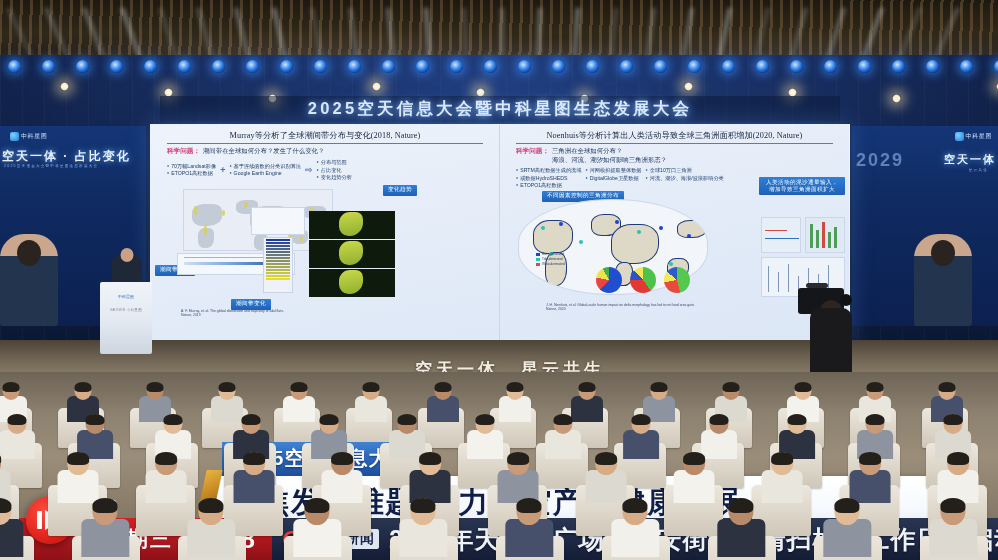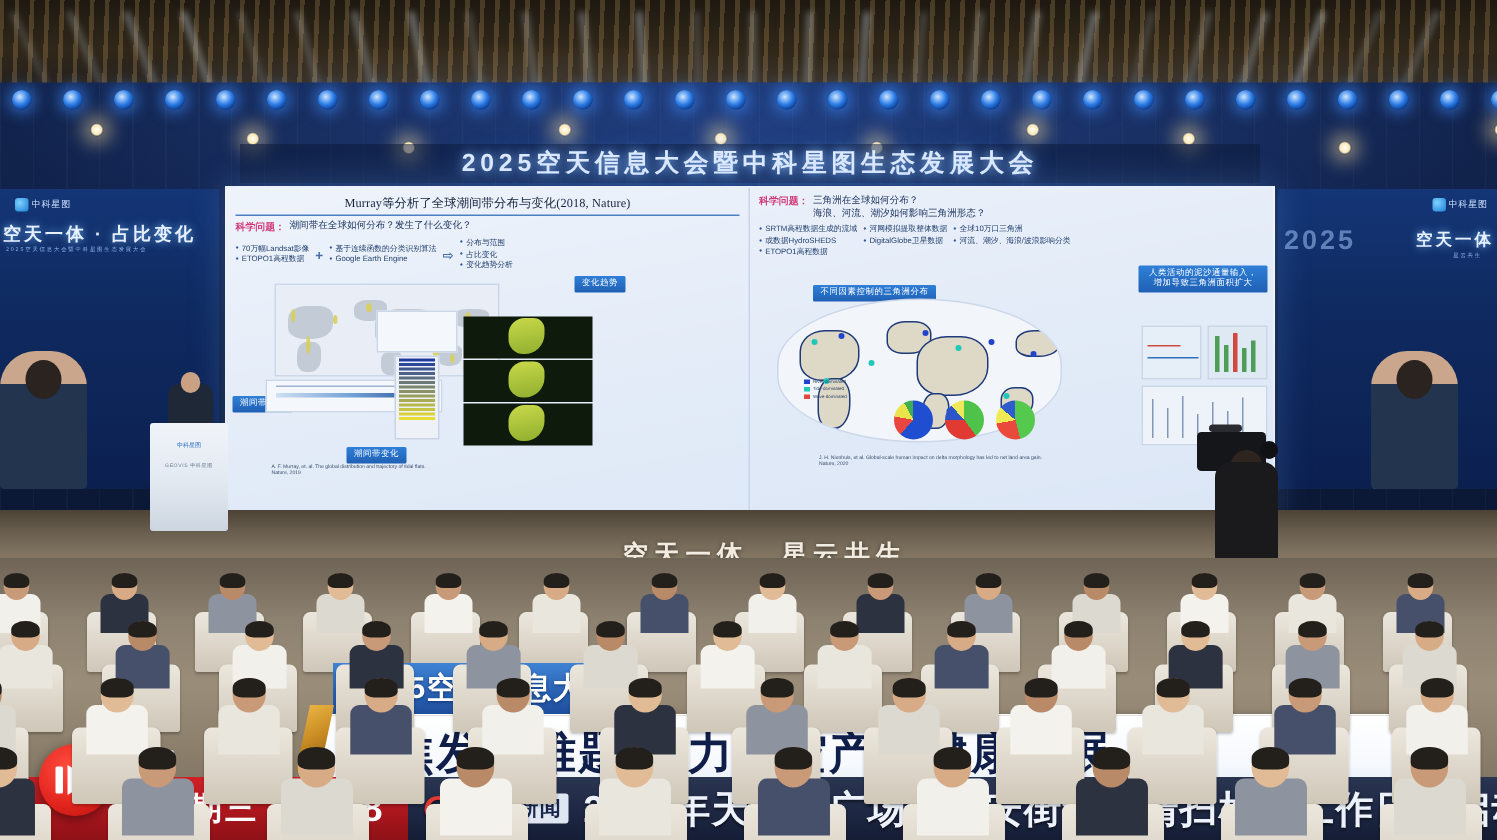--- a/index.html
+++ b/index.html
@@ -81,21 +81,21 @@
   }
 
   
   .bigscreen {
     position:absolute; left:150px; top:124px; width:700px; height:225px;
     background:linear-gradient(170deg,#eef3fb 0%,#e4ecf8 45%,#dbe6f6 100%);
     border:1px solid rgba(255,255,255,.35);
     box-shadow:0 0 22px rgba(120,180,255,.25);
     display:flex; overflow:hidden;
   }
-  .slide { position:relative; height:100%; padding:5px 6px 4px; overflow:hidden; }
+  .slide { position:relative; height:100%; padding:5px 16px 4px; overflow:hidden; }
   .slide.left  { width:50%; border-right:1px solid #c9d6ea; }
   .slide.right { width:50%; }
 
   .slide-title {
     font-family:"Liberation Serif","DejaVu Serif",serif;
     font-size:8.2px; color:#15233e; text-align:center;
     border-bottom:1.6px solid #4d7fc4;
     padding-bottom:2px; margin-bottom:3px;
     white-space:nowrap; overflow:hidden; letter-spacing:.1px;
   }
@@ -426,21 +426,21 @@
     <div class="ss-sub" style="left:8px;">2025空天信息大会暨中科星图生态发展大会</div>
     <div class="ss-podium" style="left:10px;"></div>
     <div class="ss-person" style="left:4px;"></div>
   </div>
 
   <div class="sidescreen r">
     <div class="ss-logo" style="right:10px;">
       <div class="mark"></div>
       <div class="txt">中科星图</div>
     </div>
-    <div class="ss-year" style="left:4px; top:24px;">2025</div>
+    <div class="ss-year" style="left:4px; top:24px;">2029</div>
     <div class="ss-slogan" style="right:6px; top:26px; font-size:11px;">空天一体</div>
     <div class="ss-sub" style="right:14px; top:42px;">星云共生</div>
     <div class="ss-podium" style="right:38px;"></div>
     <div class="ss-person" style="right:30px;"></div>
   </div>
 
   <div class="stage-banner">
     <span>2025空天信息大会暨中科星图生态发展大会</span>
   </div>
 
@@ -528,20 +528,21 @@
       <div class="photo-strip" style="left:158px; top:86px; width:86px;">
         <div class="photo-cell" style="height:28px;"></div>
         <div class="photo-cell" style="height:28px;"></div>
         <div class="photo-cell" style="height:28px;"></div>
       </div>
 
       <div class="caption" style="left:30px; top:184px; width:110px;">A. F. Murray, et. al. The global distribution and trajectory of tidal flats. Nature, 2019</div>
     </div>
 
     <div class="slide right">
+      <div class="slide-title">Noenhuis等分析计算出人类活动导致全球三角洲面积增加(2020, Nature)</div>
 
       <div class="sci-row">
         <div class="sci-label">科学问题：</div>
         <div>
           <div class="sci-text">三角洲在全球如何分布？</div>
           <div class="sci-text">海浪、河流、潮汐如何影响三角洲形态？</div>
         </div>
       </div>
 
       <div class="bullets" style="align-items:flex-start;">

